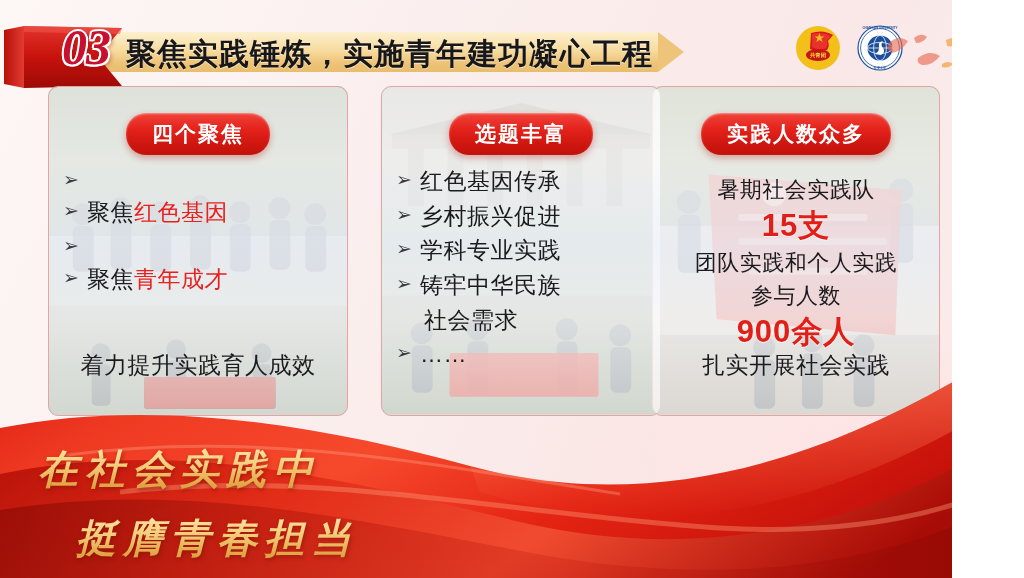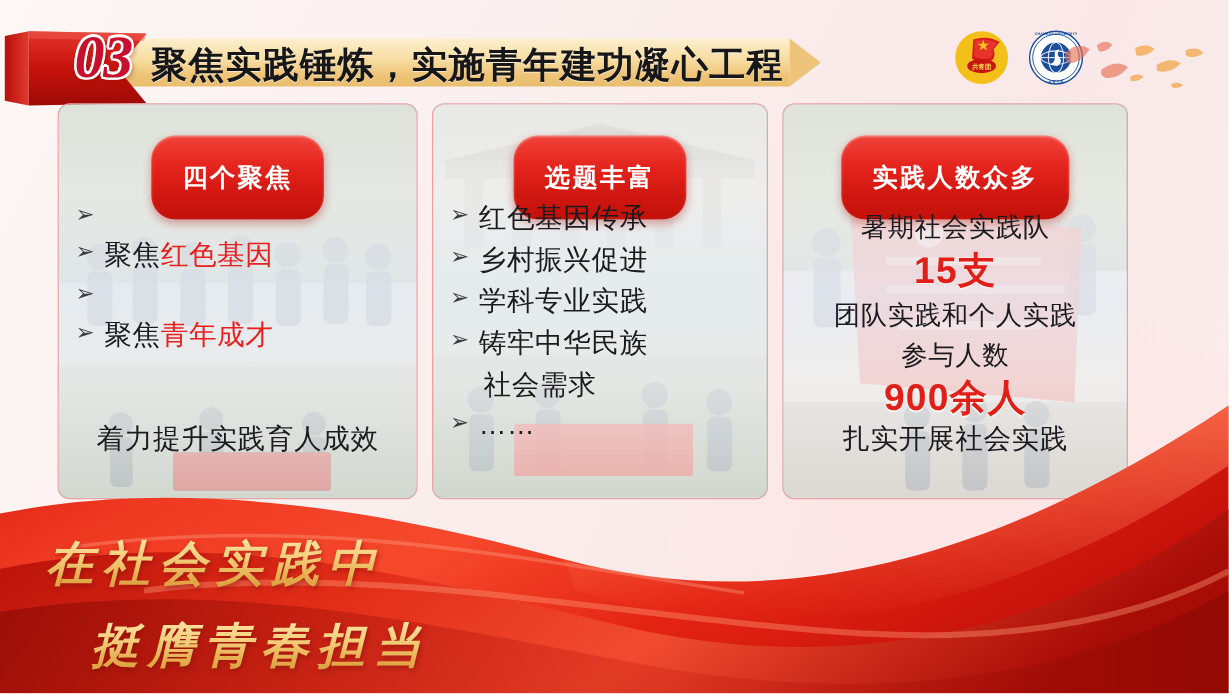--- a/index.html
+++ b/index.html
@@ -3,21 +3,21 @@
 <meta charset="utf-8">
 <title>聚焦实践锤炼</title>
 <style>
   html,body{margin:0;padding:0;}
   body{
     width:1024px;height:578px;overflow:hidden;
     font-family:"Liberation Sans","DejaVu Sans",sans-serif;
     background:#ffffff;
   }
   #slide{
-    position:relative;width:1024px;height:578px;overflow:hidden;
+    position:relative;width:952px;height:578px;overflow:hidden;
     background:
       radial-gradient(ellipse 60% 50% at 92% 78%, rgba(255,228,228,.95) 0%, rgba(255,246,246,0) 70%),
       linear-gradient(115deg,#fdf7f6 0%,#fbf1f0 28%,#faeceb 52%,#f9e8e7 72%,#fbeeee 100%);
   }
 
   
   .map-wash{
     position:absolute;left:884px;top:18px;width:130px;height:58px;
     pointer-events:none;opacity:.85;
   }
@@ -55,40 +55,40 @@
   .logos{position:absolute;right:120px;top:14px;display:flex;align-items:center;gap:14px;}
   .logo{width:48px;height:48px;position:relative;}
 
   
   .cards{position:absolute;left:0;top:86px;width:1024px;height:330px;display:flex;}
   .card{
     position:relative;border:1.4px solid #e6a3a3;border-radius:10px;
     overflow:hidden;box-sizing:border-box;
   }
   .card.c1{position:absolute;left:48px;top:0;width:300px;height:330px;}
-  .card.c2{position:absolute;left:360px;top:0;width:280px;height:330px;}
+  .card.c2{position:absolute;left:381px;top:0;width:280px;height:330px;}
   .card.c3{position:absolute;left:652px;top:0;width:288px;height:330px;}
 
   
   .photo{position:absolute;inset:0;z-index:0;}
   .photo-overlay{
     position:absolute;inset:0;z-index:1;
     background:linear-gradient(180deg,
       rgba(255,255,255,.74) 0%,
       rgba(255,255,255,.80) 22%,
       rgba(240,244,252,.86) 48%,
       rgba(250,250,252,.80) 70%,
       rgba(255,255,255,.60) 100%);
   }
   .card-body{position:relative;z-index:2;height:100%;}
 
   
   .pill{
     position:absolute;left:50%;transform:translateX(-50%);top:26px;
-    padding:21px 26px;border-radius:20px;
+    padding:7px 26px;border-radius:20px;
     background:linear-gradient(180deg,#f0433a 0%,#e4231c 38%,#cf1710 72%,#c21109 100%);
     box-shadow:0 3px 7px rgba(170,20,15,.35), inset 0 1px 2px rgba(255,255,255,.45);
     color:#fff;font-size:21px;font-weight:700;letter-spacing:2px;white-space:nowrap;
   }
 
   
   .bullets{position:absolute;left:0;right:0;top:78px;padding:0 14px;box-sizing:border-box;}
   .bul{
     display:flex;align-items:flex-start;gap:8px;
     font-size:23px;line-height:1.42;font-weight:500;color:#1b1b1f;

